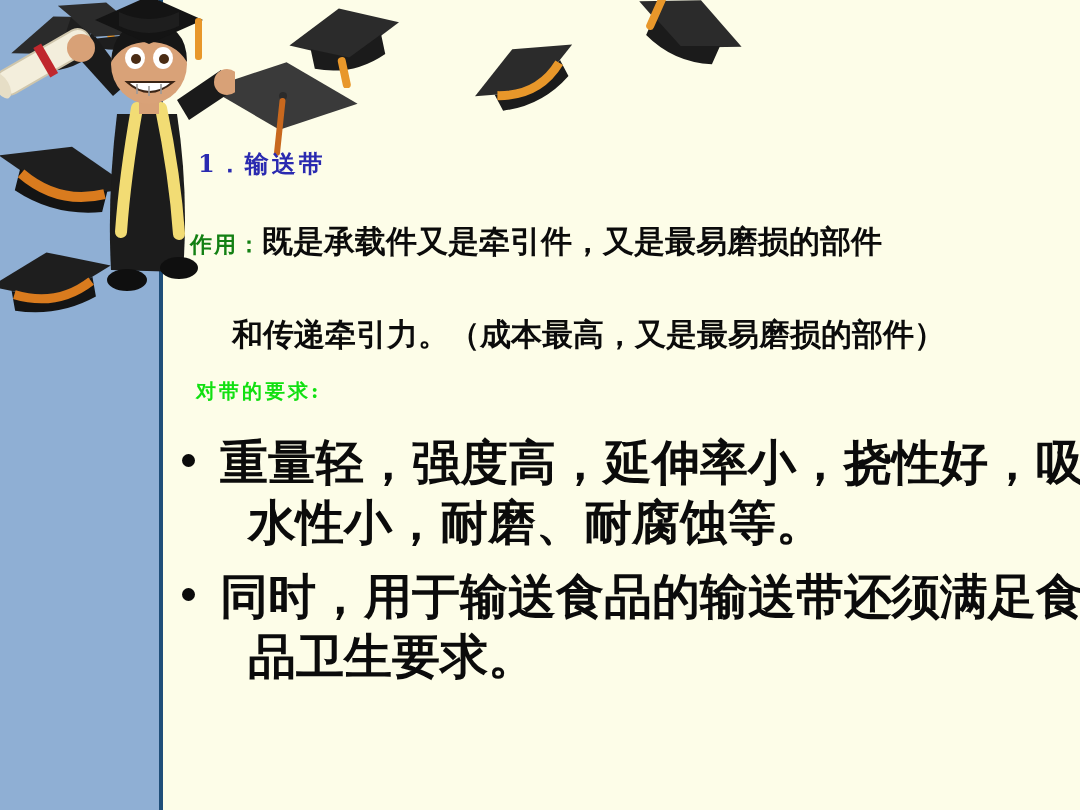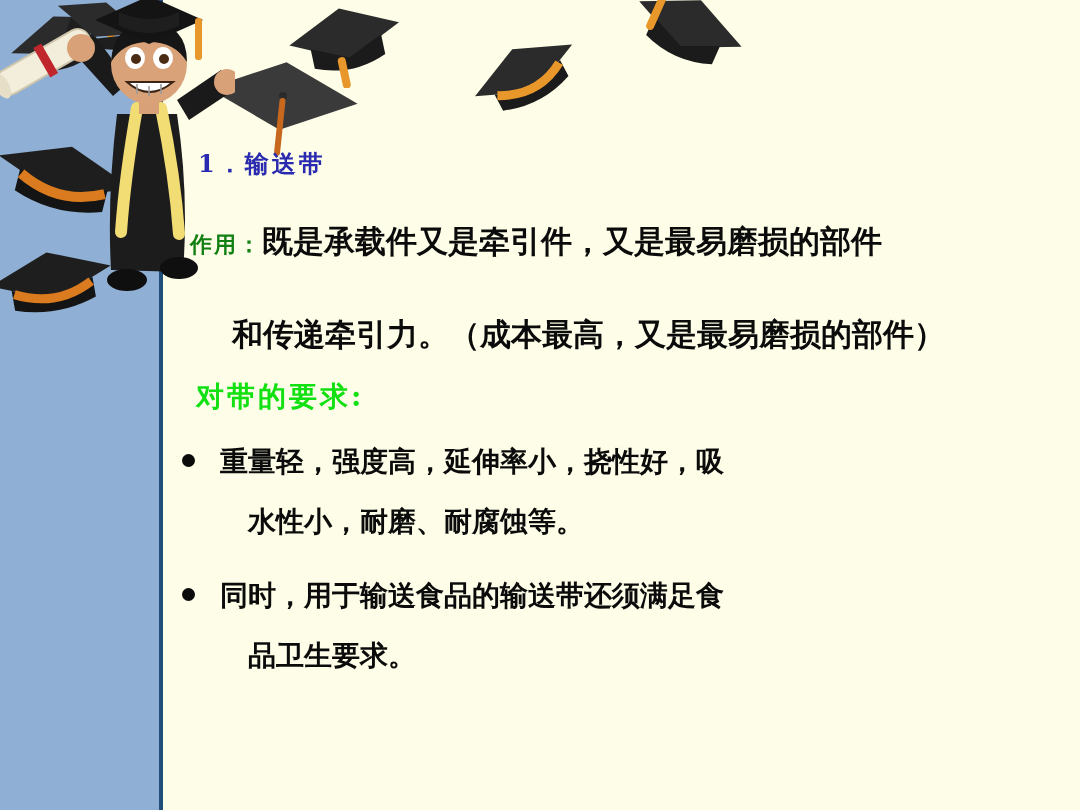--- a/index.html
+++ b/index.html
@@ -99,37 +99,37 @@
     font-size: 22px;
     letter-spacing: 2px;
   }
 
   .req-heading {
     position: absolute;
     left: 196px;
     top: 378px;
     color: #11E011;
     font-family: "DejaVu Serif", "Liberation Serif", serif;
-    font-size: 28px;
+    font-size: 20px;
     font-weight: bold;
     letter-spacing: 3px;
     white-space: nowrap;
   }
 
   .bullets {
     position: absolute;
     left: 176px;
     top: 432px;
     width: 890px;
   }
   .bullet-item {
     position: relative;
     padding-left: 44px;
     margin-bottom: 14px;
-    font-size: 28px;
+    font-size: 48px;
     font-weight: bold;
     line-height: 60px;
     color: #0B0B0B;
   }
   .bullet-dot {
     position: absolute;
     left: 6px;
     top: 22px;
     width: 13px;
     height: 13px;

